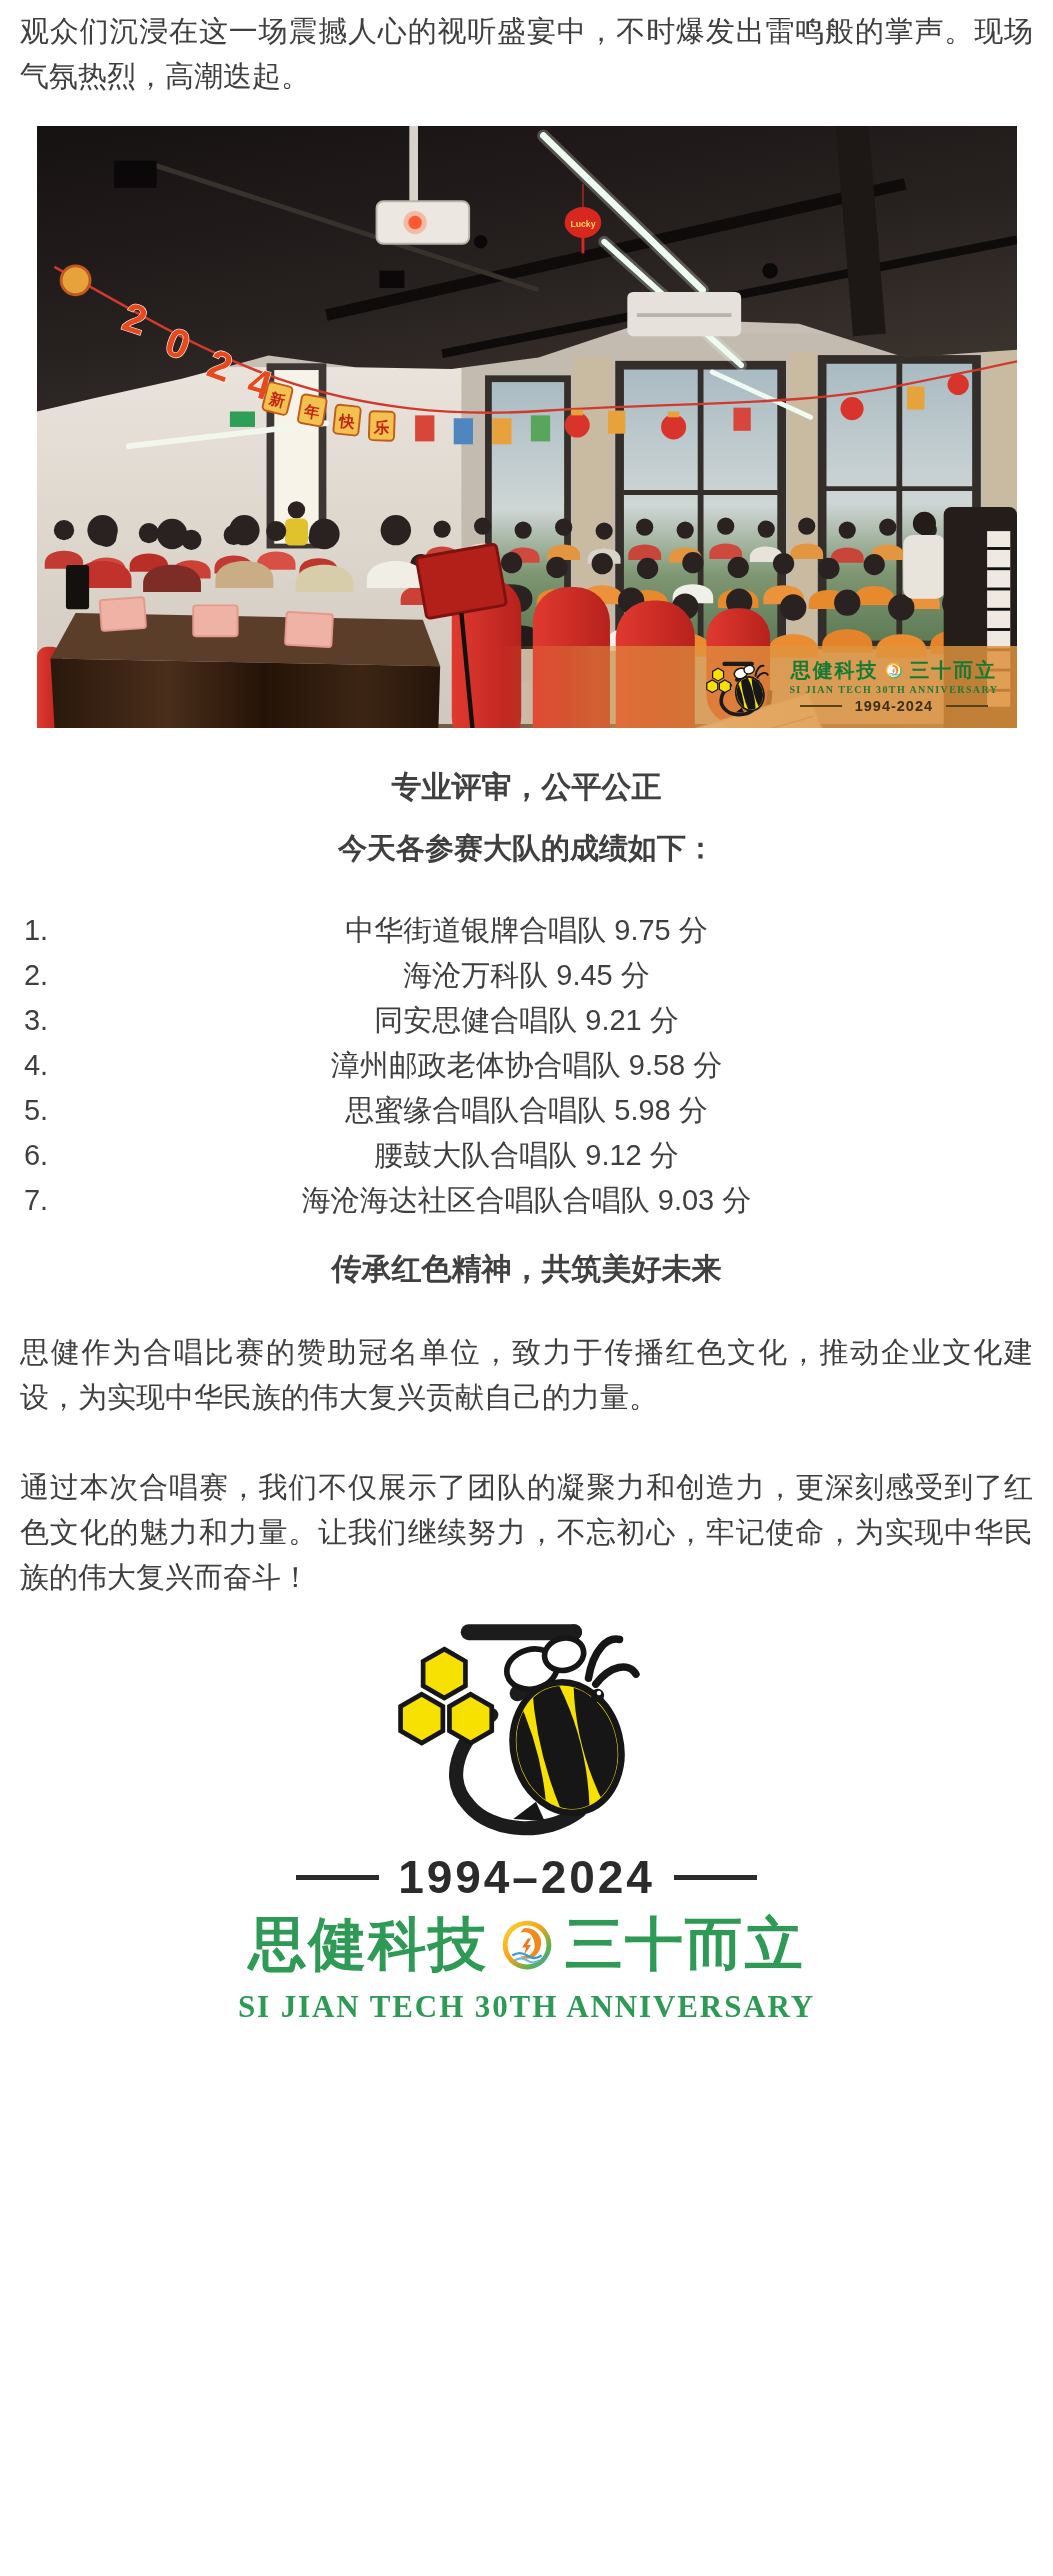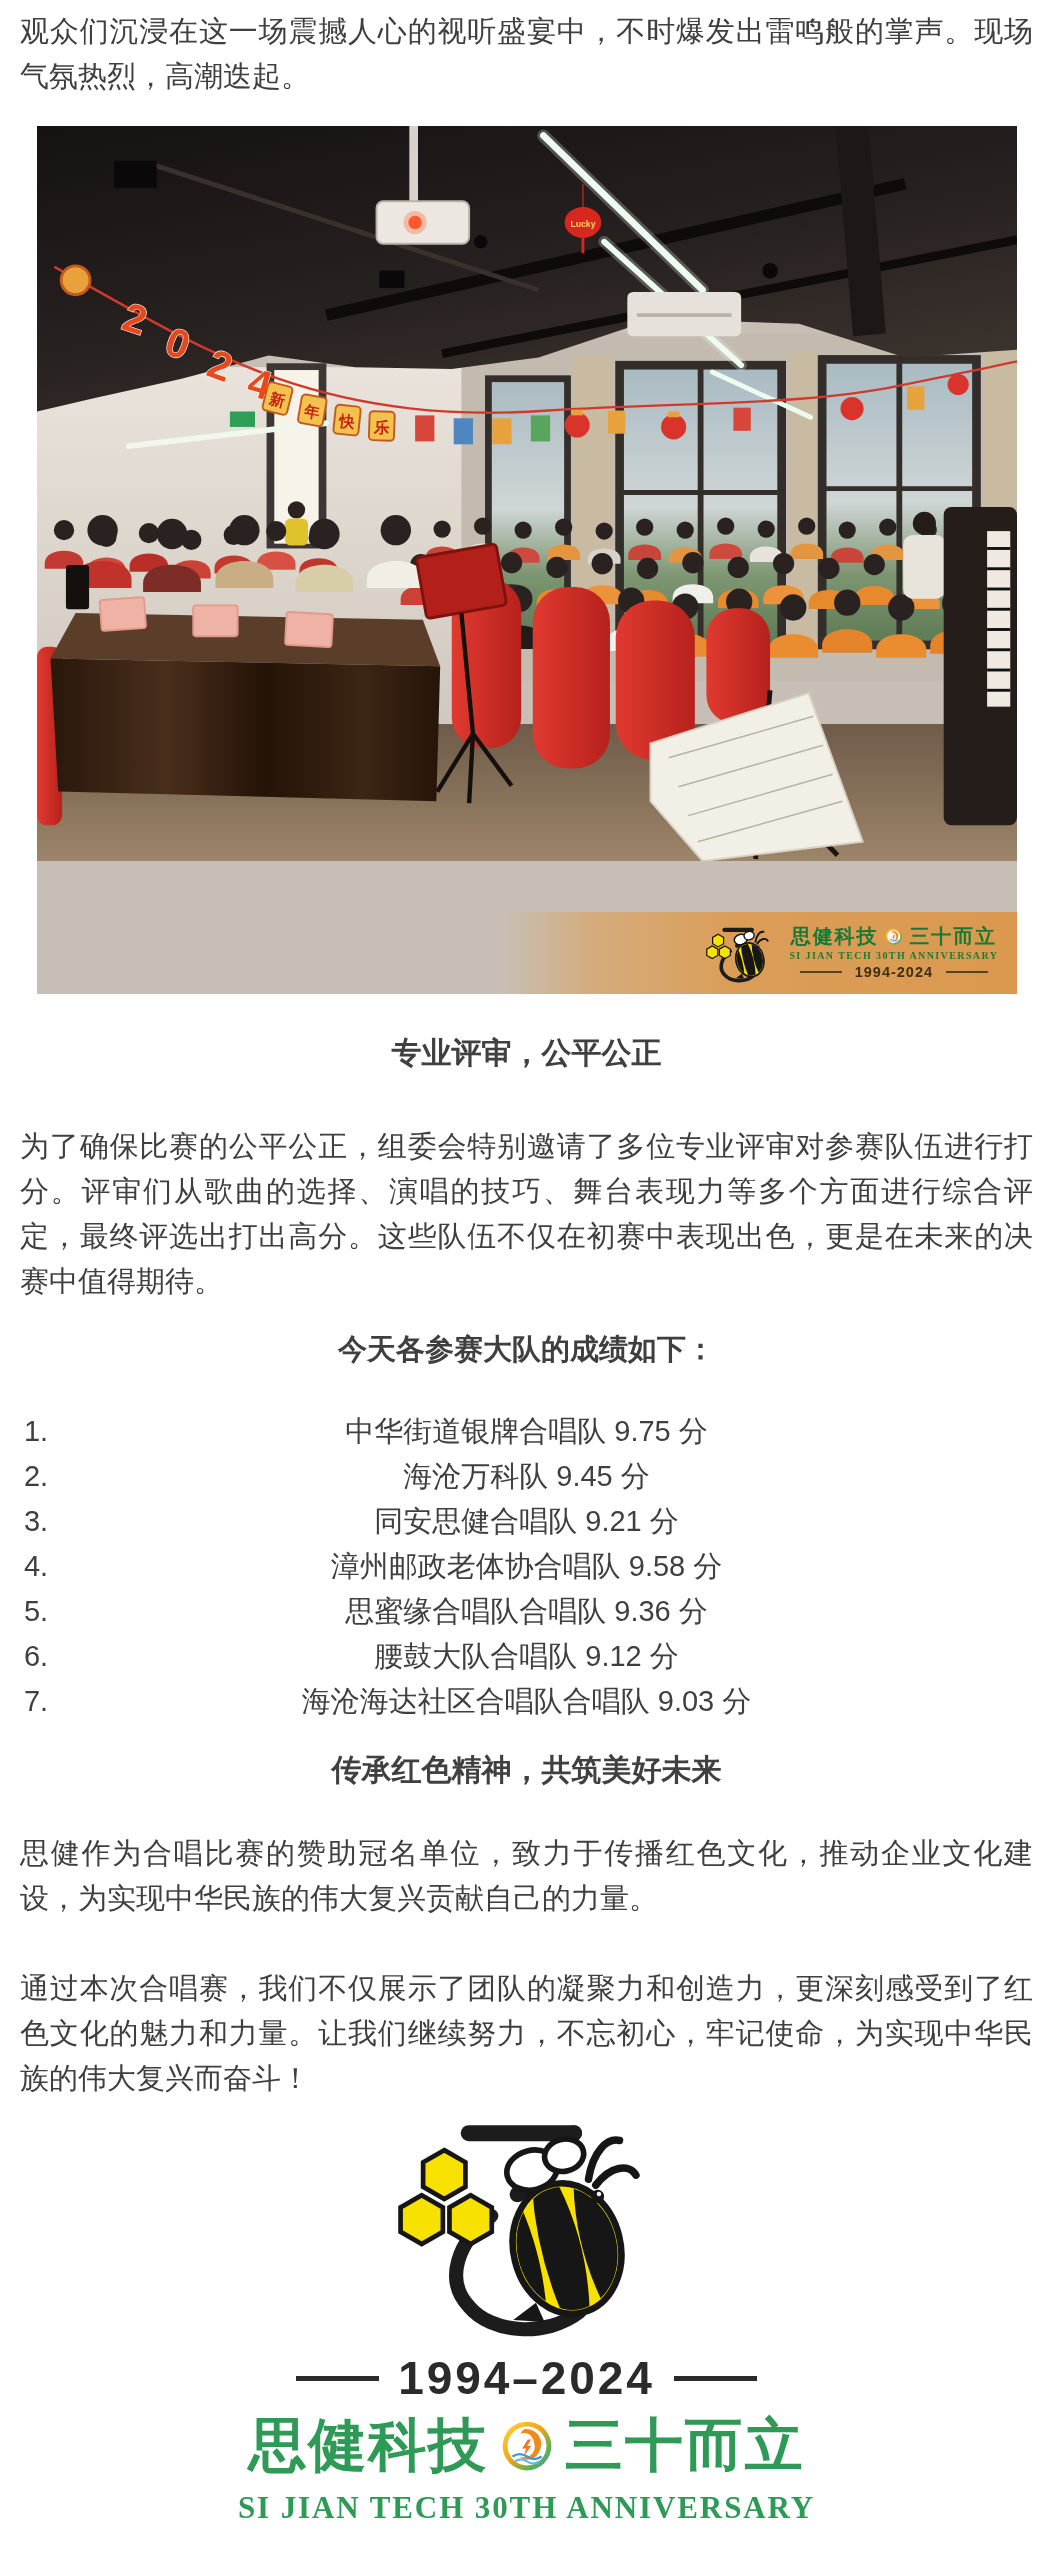--- a/index.html
+++ b/index.html
@@ -13,21 +13,21 @@
   #para1{margin-top:55px;}
   .center-line{font-size:29px;line-height:45px;text-align:center;margin:23px 0 0;font-weight:bold;}
   ol.scores{list-style:none;margin:37px 0 0;padding:0;}
   ol.scores li{position:relative;height:45px;line-height:45px;font-size:29px;}
   ol.scores .num{position:absolute;left:3.9px;top:0;}
   ol.scores .score-label{display:block;text-align:center;}
   .spirit-para{margin-top:45px;}
   #spirit1{margin-top:55px;}
 
   
-  .photo-wrap{position:relative;width:980px;height:868px;margin:27px 0 0 17.4px;overflow:hidden;background:#c7bfb6;text-align:center;}
+  .photo-wrap{position:relative;width:980px;height:602px;margin:27px 0 0 17.4px;overflow:hidden;background:#c7bfb6;text-align:center;}
   .photo-wrap svg.scene{position:absolute;inset:0;display:block;}
   .wm{position:absolute;left:463px;right:0;bottom:0;height:82px;
       background:linear-gradient(90deg,rgba(230,160,70,0) 0%,rgba(226,152,66,.5) 18%,rgba(224,148,62,.78) 45%,rgba(222,146,60,.85) 100%);
       display:flex;align-items:center;justify-content:flex-end;gap:13.5px;padding-right:19px;}
   .wm-text{display:flex;flex-direction:column;align-items:center;line-height:1.12;}
   .wm-cn{display:flex;align-items:center;gap:6.8px;font-size:20px;font-weight:bold;color:#157a36;letter-spacing:1.9px;}
   .wm-en{font-family:"Liberation Serif","DejaVu Serif",serif;font-size:10px;font-weight:bold;color:#1d7b39;letter-spacing:1.4px;margin-top:1.9px;}
   .wm-years{display:flex;align-items:center;gap:13px;margin-top:2.9px;}
   .wm-years .yline{width:42px;height:1.9px;background:#54431f;}
   .wm-years .ytxt{font-size:14.5px;font-weight:bold;color:#3d2f14;letter-spacing:1px;}
@@ -393,21 +393,20 @@
           <span class="yline"></span>
           <span class="ytxt">1994-2024</span>
           <span class="yline"></span>
         </div>
       </div>
     </div>
   </div>
 
   <h2 class="red-heading" id="heading1">专业评审，公平公正</h2>
 
-  <p class="body-text" id="para1">为了确保比赛的公平公正，组委会特别邀请了多位专业评审对参赛队伍进行打分。评审们从歌曲的选择、演唱的技巧、舞台表现力等多个方面进行综合评定，最终评选出打出高分。这些队伍不仅在初赛中表现出色，更是在未来的决赛中值得期待。</p>
 
   <p class="center-line">今天各参赛大队的成绩如下：</p>
 
   <ol class="scores">
     <li>
         <span class="num">1.</span>
         <span class="score-label">中华街道银牌合唱队 9.75 分</span>
       </li>
     <li>
         <span class="num">2.</span>
@@ -416,21 +415,21 @@
     <li>
         <span class="num">3.</span>
         <span class="score-label">同安思健合唱队 9.21 分</span>
       </li>
     <li>
         <span class="num">4.</span>
         <span class="score-label">漳州邮政老体协合唱队 9.58 分</span>
       </li>
     <li>
         <span class="num">5.</span>
-        <span class="score-label">思蜜缘合唱队合唱队 9.36 分</span>
+        <span class="score-label">思蜜缘合唱队合唱队 5.98 分</span>
       </li>
     <li>
         <span class="num">6.</span>
         <span class="score-label">腰鼓大队合唱队 9.12 分</span>
       </li>
     <li>
         <span class="num">7.</span>
         <span class="score-label">海沧海达社区合唱队合唱队 9.03 分</span>
       </li>
   </ol>

